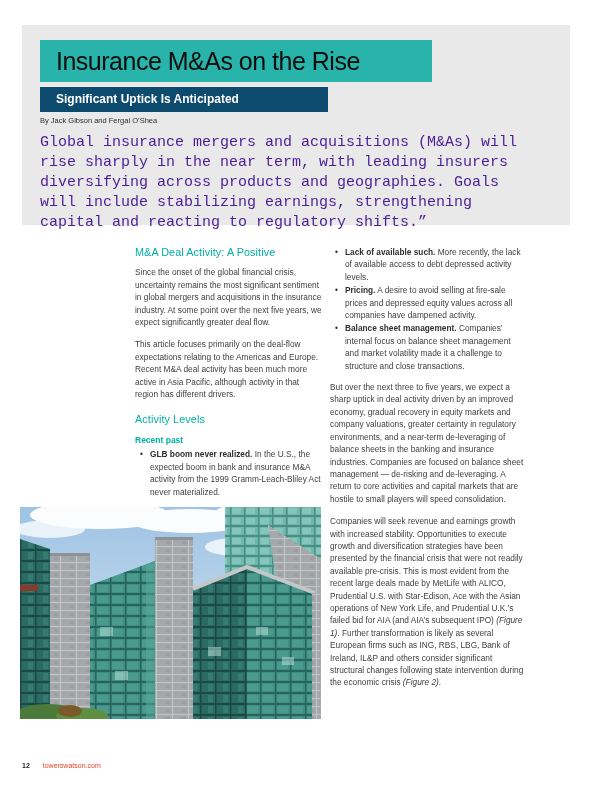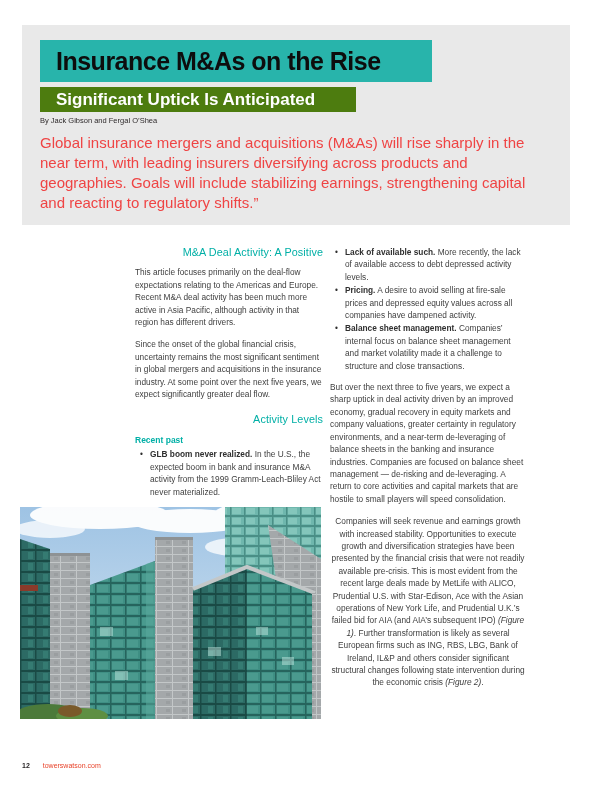--- a/index.html
+++ b/index.html
@@ -18,76 +18,75 @@
     width: 548px; height: 200px;
     background: #e9e9e9;
   }
   .title-bar {
     position: absolute;
     left: 40px; top: 40px;
     width: 392px; height: 42px;
     background: #28b4ab;
     color: #0d0d0d;
     font-size: 25px;
-    font-weight: bold;
+    font-weight: normal;
     line-height: 42px;
     padding-left: 16px;
     box-sizing: border-box;
     letter-spacing: -0.5px;
     white-space: nowrap;
   }
   .subtitle-bar {
     position: absolute;
     left: 40px; top: 87px;
-    width: 316px; height: 25px;
-    background: #4d7c0f;
+    width: 288px; height: 25px;
+    background: #0c4a6e;
     color: #ffffff;
-    font-size: 17px;
+    font-size: 12px;
     font-weight: bold;
     line-height: 25px;
     padding-left: 16px;
     box-sizing: border-box;
     white-space: nowrap;
   }
   .byline {
     position: absolute;
     left: 40px; top: 116px;
     font-size: 7.5px;
     color: #2e2a2b;
     text-align: center;
   }
   .pull-quote {
     position: absolute;
     left: 40px; top: 133px;
     width: 494px;
-    font-family: Liberation Sans, sans-serif;
+    font-family: Liberation Mono, monospace;
     font-size: 15px;
     line-height: 20px;
-    color: #ef4444;
+    color: #4c1d95;
   }
   .col { position: absolute; font-size: 8.3px; line-height: 12.4px; }
   .col-left  { left: 135px; top: 246px; width: 188px; }
   .col-right { left: 330px; top: 246px; width: 196px; }
   h3.teal-heading {
     margin: 0 0 8px 0;
     font-size: 10.8px;
     font-weight: 400;
     color: #00afa6;
     letter-spacing: 0.1px;
-    text-align: right;
   }
   h3.teal-heading.second { margin-top: 13px; }
   h4.teal-sub {
     margin: 1px 0 2px 0;
     font-size: 8.5px;
     font-weight: bold;
     color: #00afa6;
   }
   .col p { margin: 0 0 10px 0; }
-  .col p:last-child { margin-bottom: 10px; text-align: center; }
+  .col p:last-child { margin-bottom: 10px; }
   ul.bullets { list-style: none; margin: 0 0 9px 0; padding: 0 0 0 9px; }
   ul.bullets li { position: relative; padding-left: 6px; margin-bottom: 1px; }
   ul.bullets li::before {
     content: "\2022";
     position: absolute;
     left: -4px; top: 0;
     color: #2f2f2f;
   }
   .lead { font-weight: bold; color: #2f2f2f; }
   .figref { font-style: italic; }
@@ -119,22 +118,22 @@
   <div class="subtitle-bar">
     <span>Significant Uptick Is Anticipated</span>
   </div>
 
   <div class="byline">By Jack Gibson and Fergal O’Shea</div>
 
   <div class="pull-quote">Global insurance mergers and acquisitions (M&amp;As) will rise sharply in the near term, with leading insurers diversifying across products and geographies. Goals will include stabilizing earnings, strengthening capital and reacting to regulatory shifts.”</div>
 
   <div class="col col-left">
     <h3 class="teal-heading">M&amp;A Deal Activity: A Positive</h3>
+    <p>Since the onset of the global financial crisis, uncertainty remains the most significant sentiment in global mergers and acquisitions in the insurance industry. At some point over the next five years, we expect significantly greater deal flow.</p>
     <p>This article focuses primarily on the deal-flow expectations relating to the Americas and Europe. Recent M&amp;A deal activity has been much more active in Asia Pacific, although activity in that region has different drivers.</p>
-    <p>Since the onset of the global financial crisis, uncertainty remains the most significant sentiment in global mergers and acquisitions in the insurance industry. At some point over the next five years, we expect significantly greater deal flow.</p>
     <h3 class="teal-heading second">Activity Levels</h3>
     <h4 class="teal-sub">Recent past</h4>
     <ul class="bullets">
       <li>
         <span class="lead">GLB boom never realized.</span>
         <span>In the U.S., the expected boom in bank and insurance M&amp;A activity from the 1999 Gramm-Leach-Bliley Act never materialized.</span>
       </li>
     </ul>
   </div>
 

